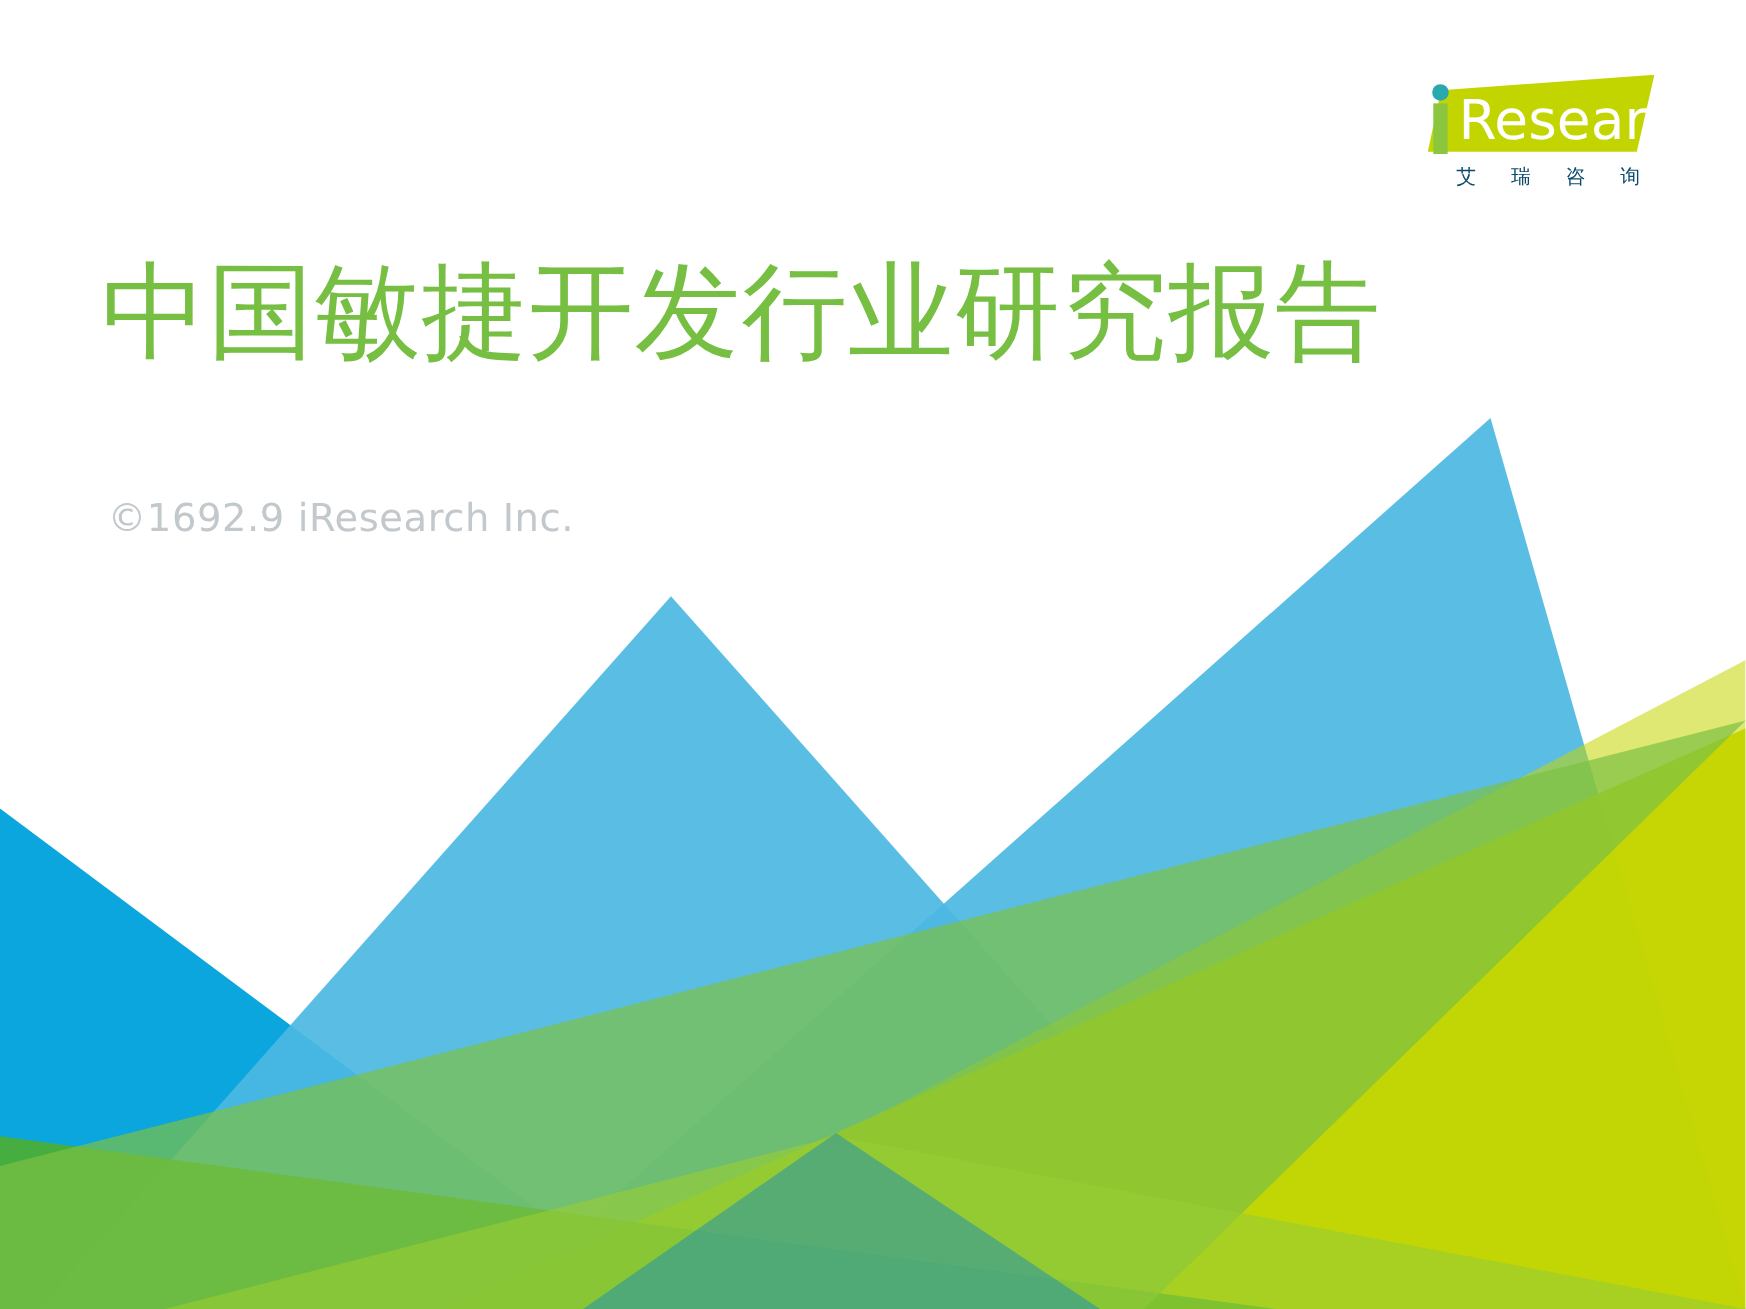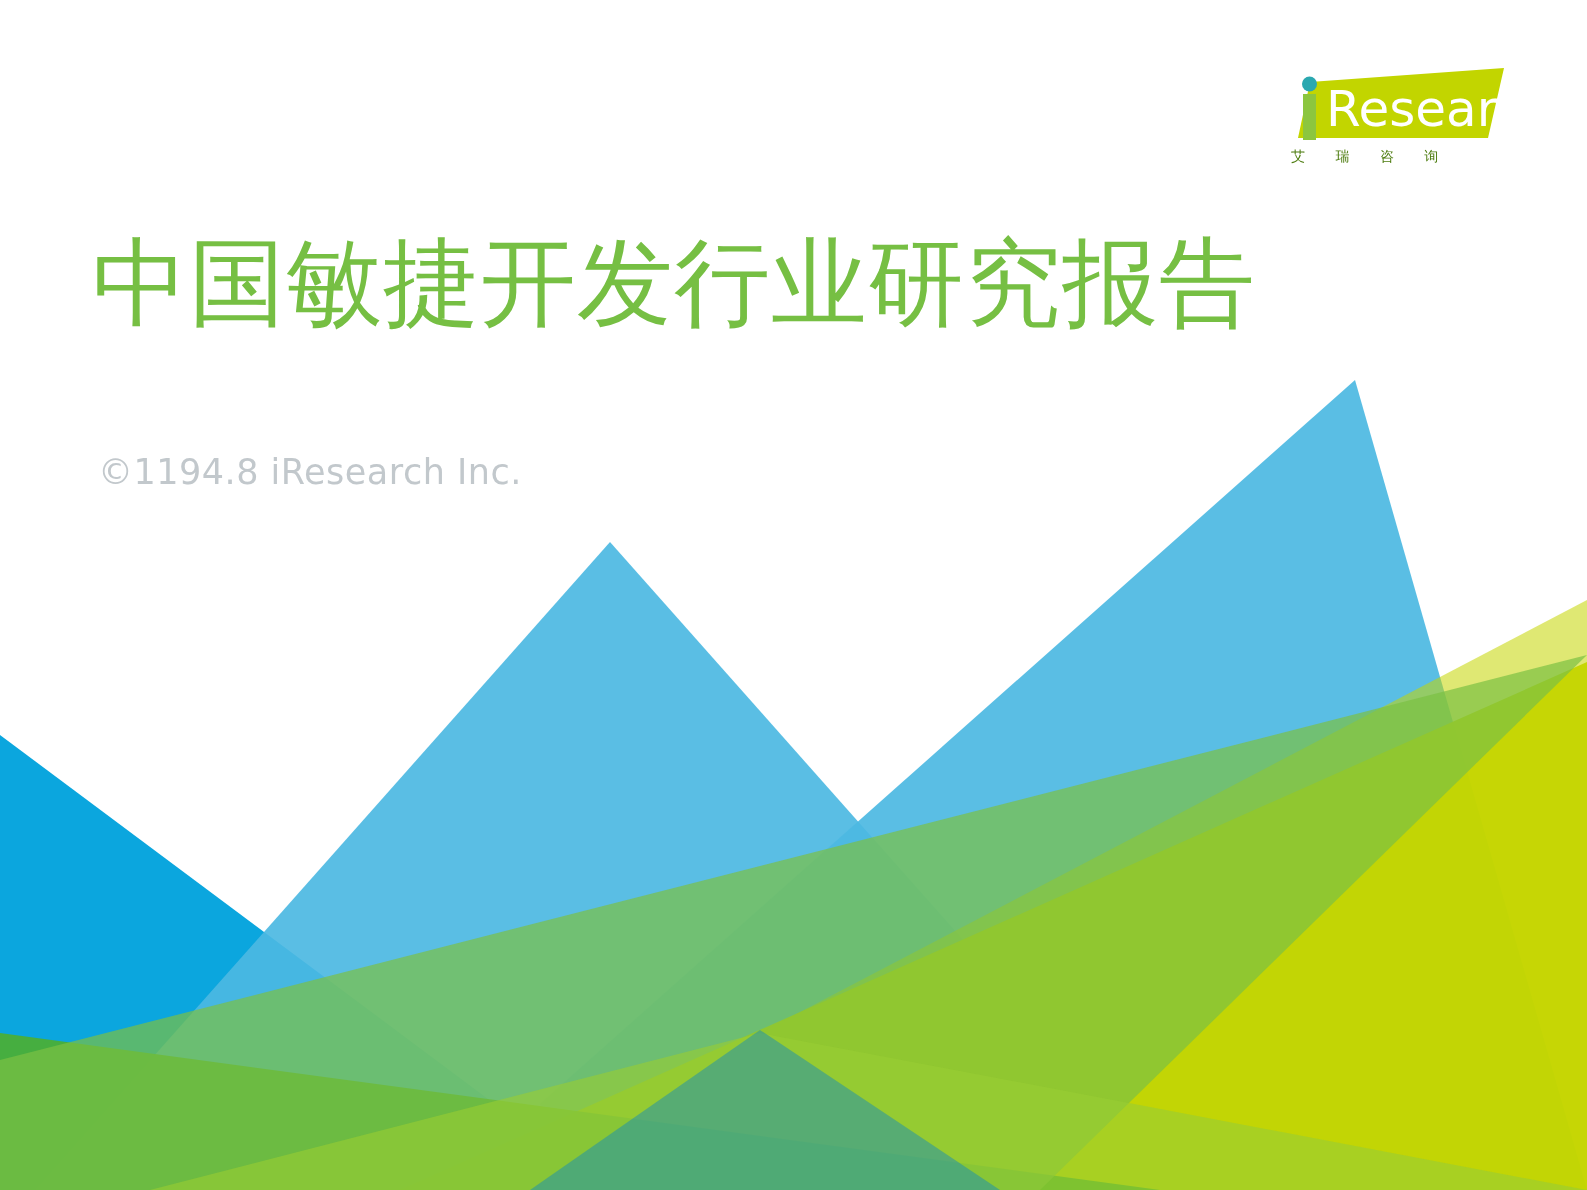--- a/index.html
+++ b/index.html
@@ -39,25 +39,25 @@
     position: absolute;
     left: 0; top: 0;
     width: 232px;
     height: 80px;
   }
   #logo-sub {
     position: absolute;
     left: 6px;
     top: 80px;
     width: 226px;
-    text-align: left;
-    font-size: 14px;
+    text-align: right;
+    font-size: 18px;
     letter-spacing: 13px;
     text-indent: 13px;
-    color: #4d7c0f;
+    color: #0c4a6e;
     font-family: "DejaVu Sans", "Liberation Sans", sans-serif;
     white-space: nowrap;
   }
 
   
   #title {
     position: absolute;
     left: 92px;
     top: 232px;
     font-size: 96px;
@@ -119,15 +119,15 @@
       <circle cx="37.5" cy="16" r="7.5" fill="#2aa8b0"></circle>
 
       <text x="54" y="58" font-family="'DejaVu Sans','Liberation Sans',sans-serif" font-size="50" fill="#ffffff">Research</text>
     </svg>
 
     <div id="logo-sub">艾 瑞 咨 询</div>
   </div>
 
   <div id="title">中国敏捷开发行业研究报告</div>
 
-  <div id="copyright">©1194.8 iResearch Inc.</div>
+  <div id="copyright">©1692.9 iResearch Inc.</div>
 
 </div>
 
 </body></html>

